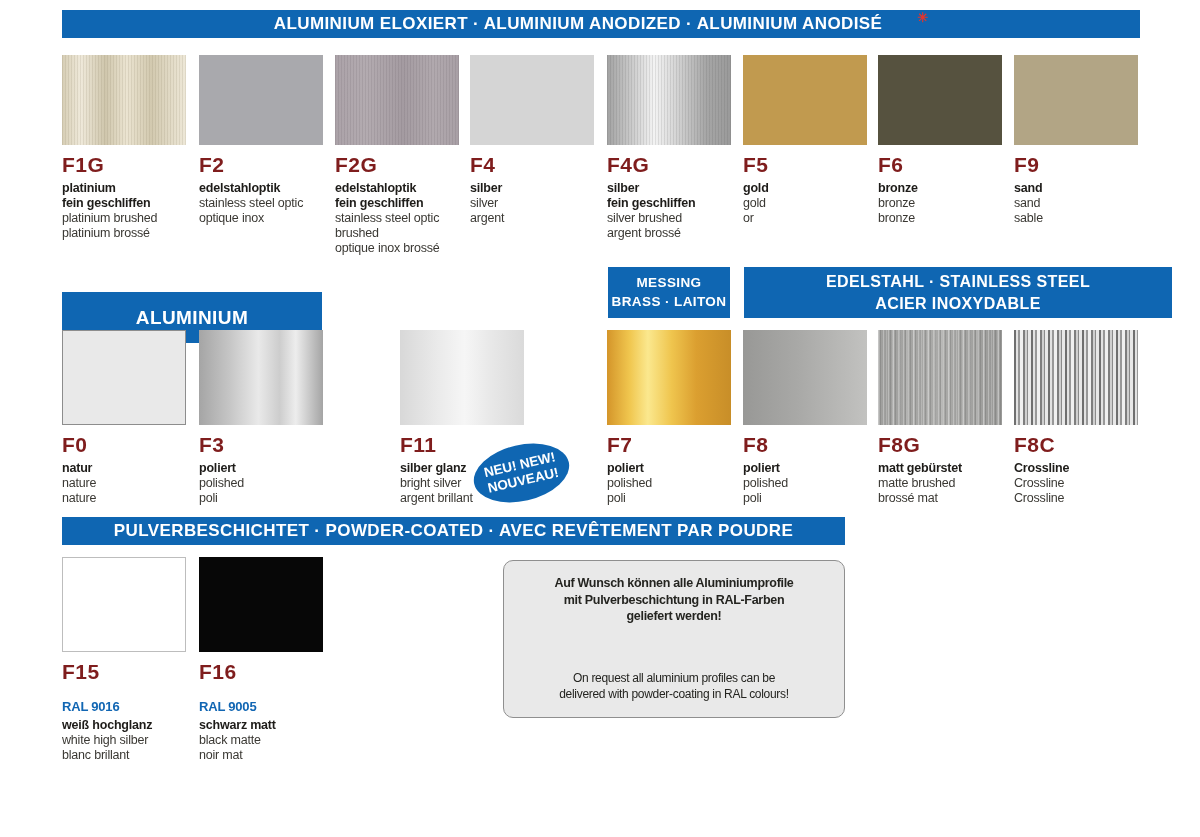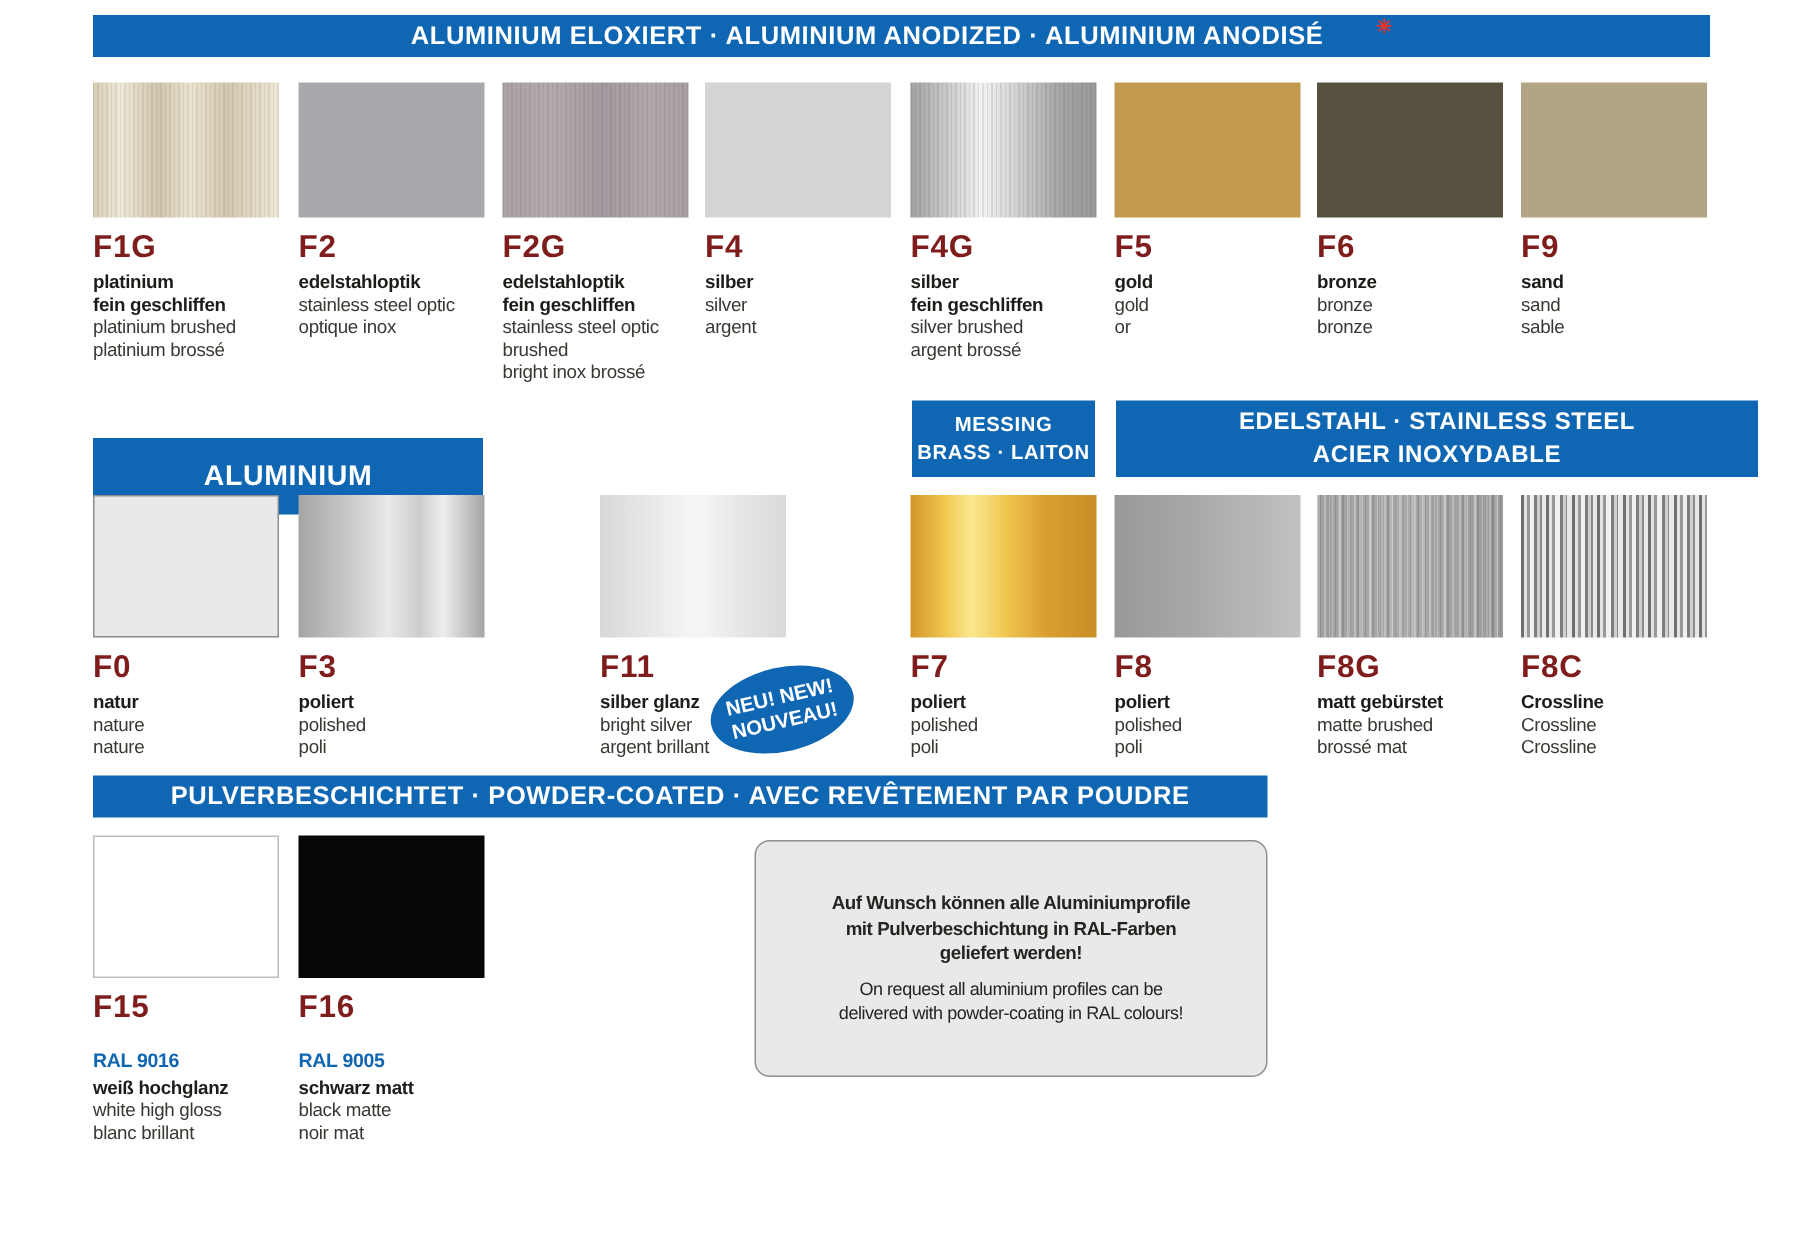--- a/index.html
+++ b/index.html
@@ -46,21 +46,21 @@
   .t-f15{background:#ffffff;border:1px solid #bdbdbd;}
   .t-f16{background:#070707;}
   .t-f18{background:#4b4b4b;}
   
   #neu-badge{position:absolute;left:473px;top:445px;width:97px;height:56px;background:#0f66b2;
     border-radius:50%;transform:rotate(-13deg);display:flex;align-items:center;justify-content:center;
     color:#fff;font-weight:bold;font-size:13.5px;line-height:1.15;text-align:center;white-space:pre-line;}
   
   #infobox{position:absolute;left:503px;top:560px;width:342px;height:158px;background:#e9e9e9;
     border:1.5px solid #8f8f8f;border-radius:10px;box-sizing:border-box;
-    display:flex;flex-direction:column;align-items:center;justify-content:center;
+    display:flex;flex-direction:column;align-items:center;justify-content:space-between;
     text-align:center;padding:10px 4px;}
   #infobox .p{white-space:pre-line;font-size:12px;line-height:1.32;letter-spacing:-.3px;color:#242420;margin:4px 0;}
   #infobox .p.de{font-weight:bold;font-size:12.5px;}
 </style>
 </head>
 <body>
 
 <div id="page">
 
   <div class="banner" id="banner-anodized">
@@ -83,21 +83,21 @@
     <div class="lbl">stainless steel optic</div>
     <div class="lbl">optique inox</div>
   </div>
   <div class="cell" style="left:335px;top:55px">
     <div class="swatch sw-r1 t-f2g"></div>
     <div class="code">F2G</div>
     <div class="lbl de">edelstahloptik
 fein geschliffen</div>
     <div class="lbl">stainless steel optic
 brushed</div>
-    <div class="lbl">bright inox brossé</div>
+    <div class="lbl">optique inox brossé</div>
   </div>
   <div class="cell" style="left:470px;top:55px">
     <div class="swatch sw-r1 t-f4"></div>
     <div class="code">F4</div>
     <div class="lbl de">silber</div>
     <div class="lbl">silver</div>
     <div class="lbl">argent</div>
   </div>
   <div class="cell" style="left:607px;top:55px">
     <div class="swatch sw-r1 t-f4g"></div>
@@ -198,21 +198,21 @@
 
   <div class="banner" id="banner-powder">
     <span>PULVERBESCHICHTET  ·  POWDER-COATED · AVEC REVÊTEMENT PAR POUDRE</span>
   </div>
 
   <div class="cell" style="left:62px;top:557px">
     <div class="swatch sw-r3 t-f15"></div>
     <div class="code">F15</div>
     <div class="ral">RAL 9016</div>
     <div class="lbl de">weiß hochglanz</div>
-    <div class="lbl">white high gloss</div>
+    <div class="lbl">white high silber</div>
     <div class="lbl">blanc brillant</div>
   </div>
   <div class="cell" style="left:199px;top:557px">
     <div class="swatch sw-r3 t-f16"></div>
     <div class="code">F16</div>
     <div class="ral">RAL 9005</div>
     <div class="lbl de">schwarz matt</div>
     <div class="lbl">black matte</div>
     <div class="lbl">noir mat</div>
   </div>

